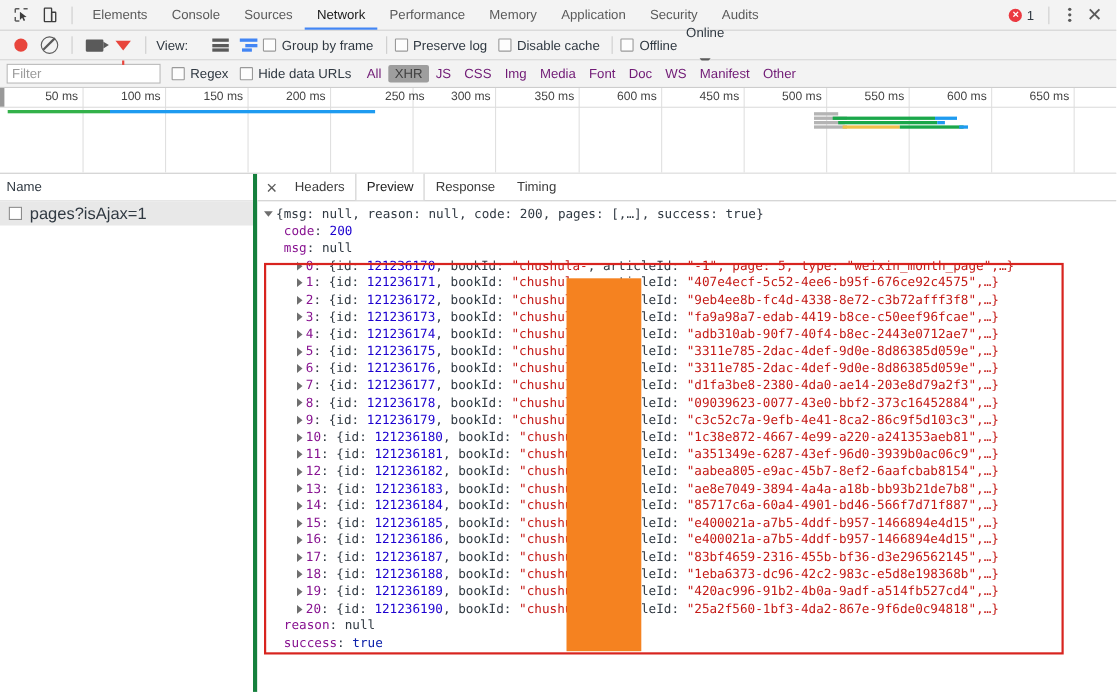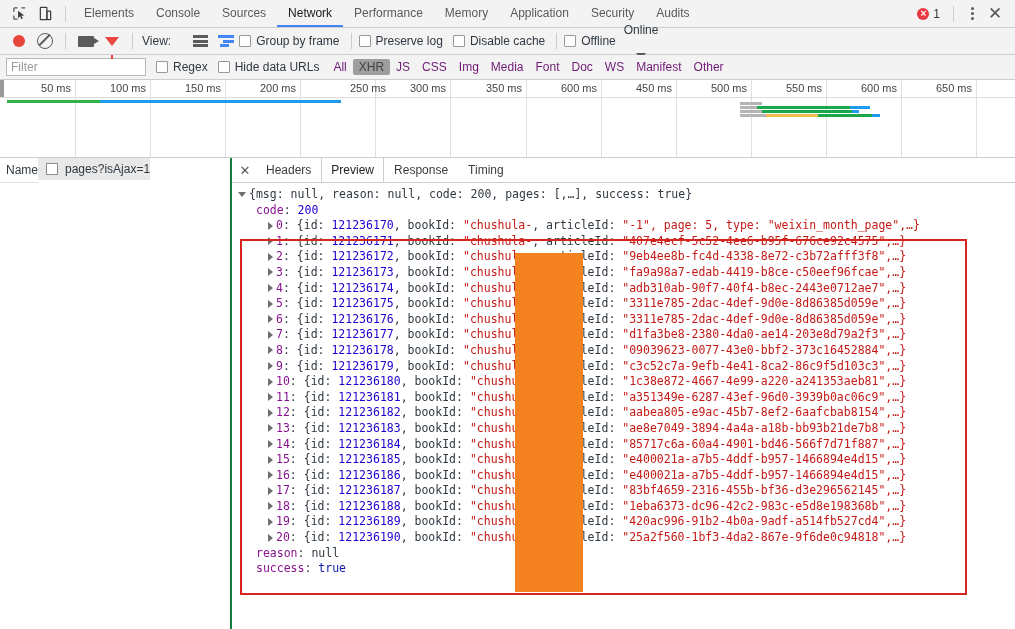--- a/index.html
+++ b/index.html
@@ -347,44 +347,44 @@
 
   
   .split {
     flex: 1;
     display: flex;
     min-height: 0;
   }
   .left-pane {
     width: 230px;
     min-width: 230px;
-    border-right: 2px solid #15803d;
-    display: flex;
-    flex-direction: row;
+    border-right: 4px solid #15803d;
+    display: flex;
+    flex-direction: column;
     background: #fff;
   }
   .lp-header {
     height: 24px;
     min-height: 24px;
     display: flex;
     align-items: center;
     padding-left: 6px;
     font-size: 12px;
     color: #303942;
     border-bottom: 1px solid #e0e0e0;
     background: #fff;
   }
   .req-row {
     height: 22px;
     display: flex;
     align-items: center;
     gap: 7px;
     padding-left: 8px;
     background: #e8e8e8;
-    font-size: 12px;
+    font-size: 15px;
     color: #303942;
     cursor: pointer;
   }
   .req-cb {
     width: 12px;
     height: 12px;
     border: 1px solid #8c8c8c;
     background: #fff;
     box-sizing: border-box;
   }
@@ -708,20 +708,23 @@
       </div>
 
       <div class="preview-body">
 
         <div class="jrow">
           <span class="tri open"></span><span class="k-plain">{msg: null, reason: null, code: 200, pages: [,…], success: true}</span>
         </div>
         <div class="jrow indent1">
           <span class="k-name">code</span><span class="k-plain">: </span><span class="k-num">200</span>
         </div>
+        <div class="jrow indent1">
+          <span class="k-name">msg</span><span class="k-plain">: </span><span class="k-null">null</span>
+        </div>
 
         <div id="pages-rows">
             <div class="jrow indent2"><span class="tri"></span><span class="idx">0</span><span class="k-plain">: </span><span class="k-plain">{id: </span><span class="k-num">121236170</span><span class="k-plain">, bookId: </span><span class="k-str">"chushula-</span><span class="k-plain">, articleId: </span><span class="k-str">"-1", page: 5, type: "weixin_month_page",…}</span></div>
             <div class="jrow indent2"><span class="tri"></span><span class="idx">1</span><span class="k-plain">: </span><span class="k-plain">{id: </span><span class="k-num">121236171</span><span class="k-plain">, bookId: </span><span class="k-str">"chushula-</span><span class="k-plain">, articleId: </span><span class="k-str">"407e4ecf-5c52-4ee6-b95f-676ce92c4575",…}</span></div>
             <div class="jrow indent2"><span class="tri"></span><span class="idx">2</span><span class="k-plain">: </span><span class="k-plain">{id: </span><span class="k-num">121236172</span><span class="k-plain">, bookId: </span><span class="k-str">"chushula-</span><span class="k-plain">, articleId: </span><span class="k-str">"9eb4ee8b-fc4d-4338-8e72-c3b72afff3f8",…}</span></div>
             <div class="jrow indent2"><span class="tri"></span><span class="idx">3</span><span class="k-plain">: </span><span class="k-plain">{id: </span><span class="k-num">121236173</span><span class="k-plain">, bookId: </span><span class="k-str">"chushula-</span><span class="k-plain">, articleId: </span><span class="k-str">"fa9a98a7-edab-4419-b8ce-c50eef96fcae",…}</span></div>
             <div class="jrow indent2"><span class="tri"></span><span class="idx">4</span><span class="k-plain">: </span><span class="k-plain">{id: </span><span class="k-num">121236174</span><span class="k-plain">, bookId: </span><span class="k-str">"chushula-</span><span class="k-plain">, articleId: </span><span class="k-str">"adb310ab-90f7-40f4-b8ec-2443e0712ae7",…}</span></div>
             <div class="jrow indent2"><span class="tri"></span><span class="idx">5</span><span class="k-plain">: </span><span class="k-plain">{id: </span><span class="k-num">121236175</span><span class="k-plain">, bookId: </span><span class="k-str">"chushula-</span><span class="k-plain">, articleId: </span><span class="k-str">"3311e785-2dac-4def-9d0e-8d86385d059e",…}</span></div>
             <div class="jrow indent2"><span class="tri"></span><span class="idx">6</span><span class="k-plain">: </span><span class="k-plain">{id: </span><span class="k-num">121236176</span><span class="k-plain">, bookId: </span><span class="k-str">"chushula-</span><span class="k-plain">, articleId: </span><span class="k-str">"3311e785-2dac-4def-9d0e-8d86385d059e",…}</span></div>
             <div class="jrow indent2"><span class="tri"></span><span class="idx">7</span><span class="k-plain">: </span><span class="k-plain">{id: </span><span class="k-num">121236177</span><span class="k-plain">, bookId: </span><span class="k-str">"chushula-</span><span class="k-plain">, articleId: </span><span class="k-str">"d1fa3be8-2380-4da0-ae14-203e8d79a2f3",…}</span></div>

